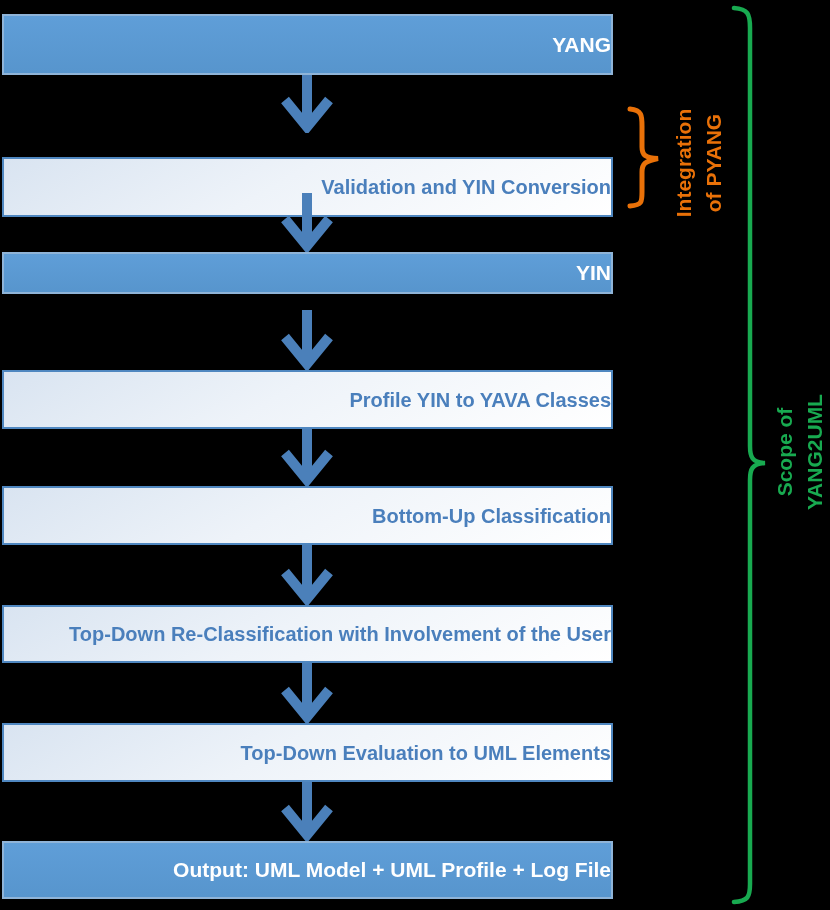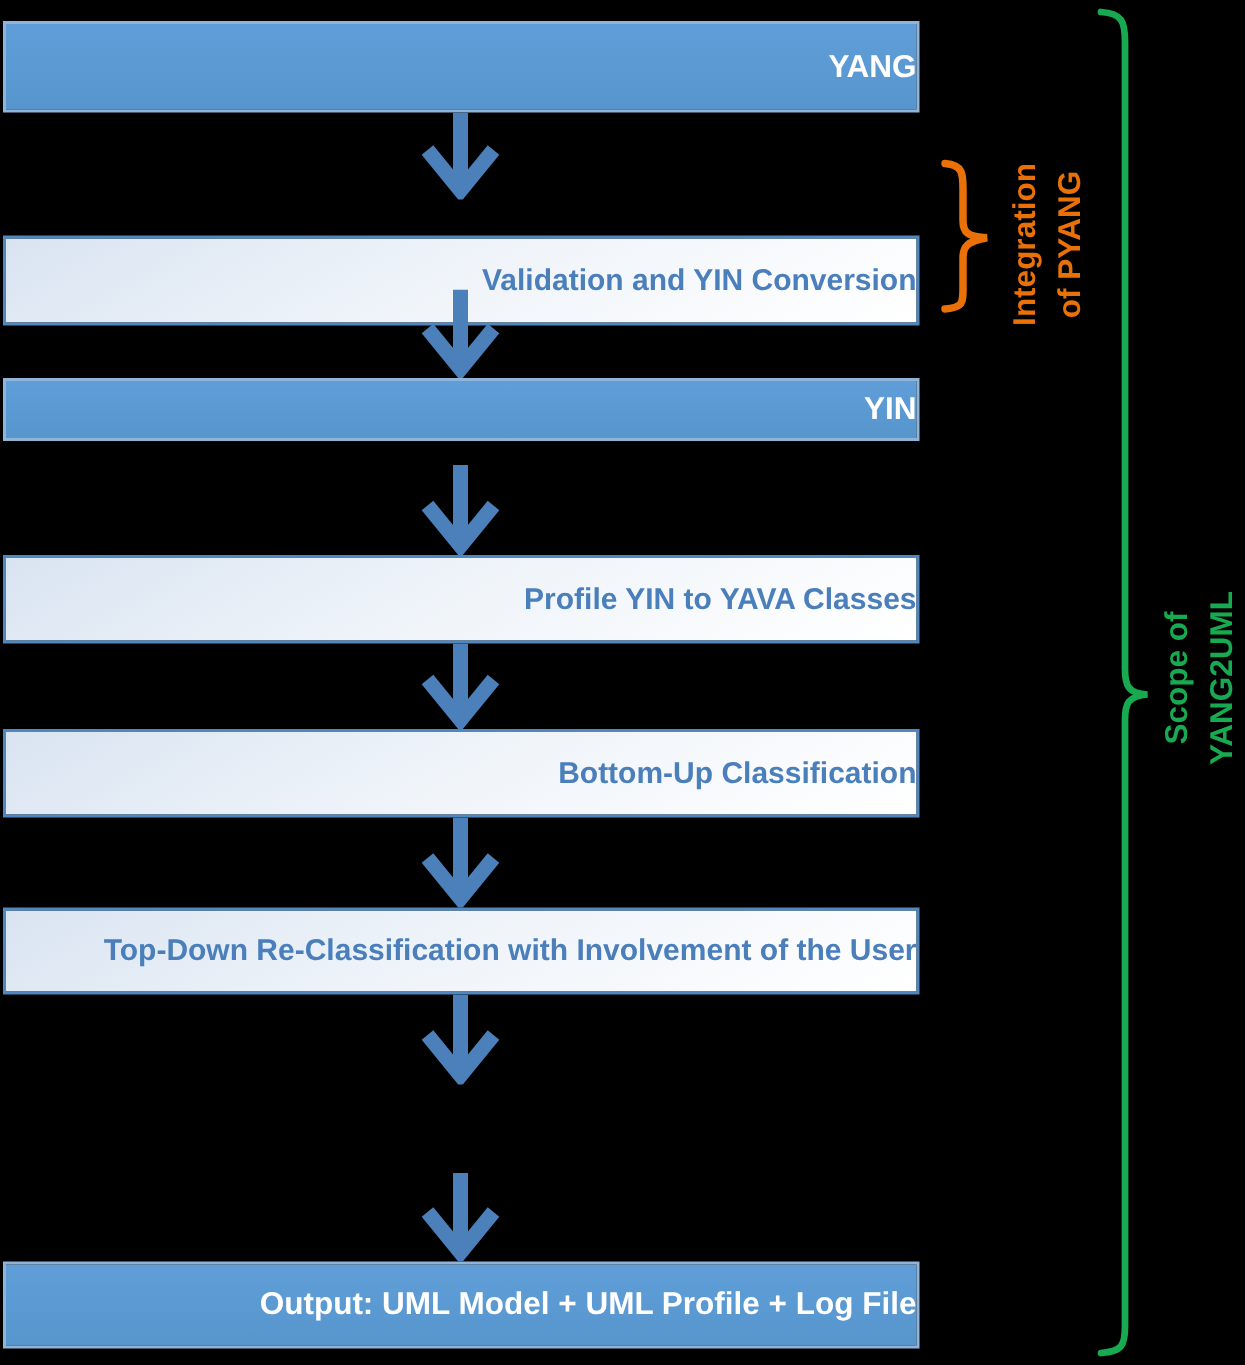--- a/index.html
+++ b/index.html
@@ -49,20 +49,23 @@
     </div>
   <div class="box outline" style="top:370px;height:59px;">
       <span>Profile YIN to YAVA Classes</span>
     </div>
   <div class="box outline" style="top:486px;height:59px;">
       <span>Bottom-Up Classification</span>
     </div>
   <div class="box outline" style="top:605px;height:58px;">
       <span>Top-Down Re-Classification with Involvement of the User</span>
     </div>
+  <div class="box outline" style="top:723px;height:59px;">
+      <span>Top-Down Evaluation to UML Elements</span>
+    </div>
   <div class="box solid" style="top:841px;height:58px;padding-left:48px;">
       <span>Output: UML Model + UML Profile + Log File</span>
     </div>
 
   <svg class="arrow" style="top:75px;" width="60" height="58" viewBox="0 0 60 58">
     <rect x="25" y="0" width="10" height="50" fill="#4b80ba"></rect>
     <polyline points="8,25 30,52 52,25" stroke="#4b80ba" stroke-width="10" fill="none"></polyline>
   </svg>
   <svg class="arrow" style="top:193px;" width="60" height="59" viewBox="0 0 60 59">
     <rect x="25" y="0" width="10" height="51" fill="#4b80ba"></rect>

